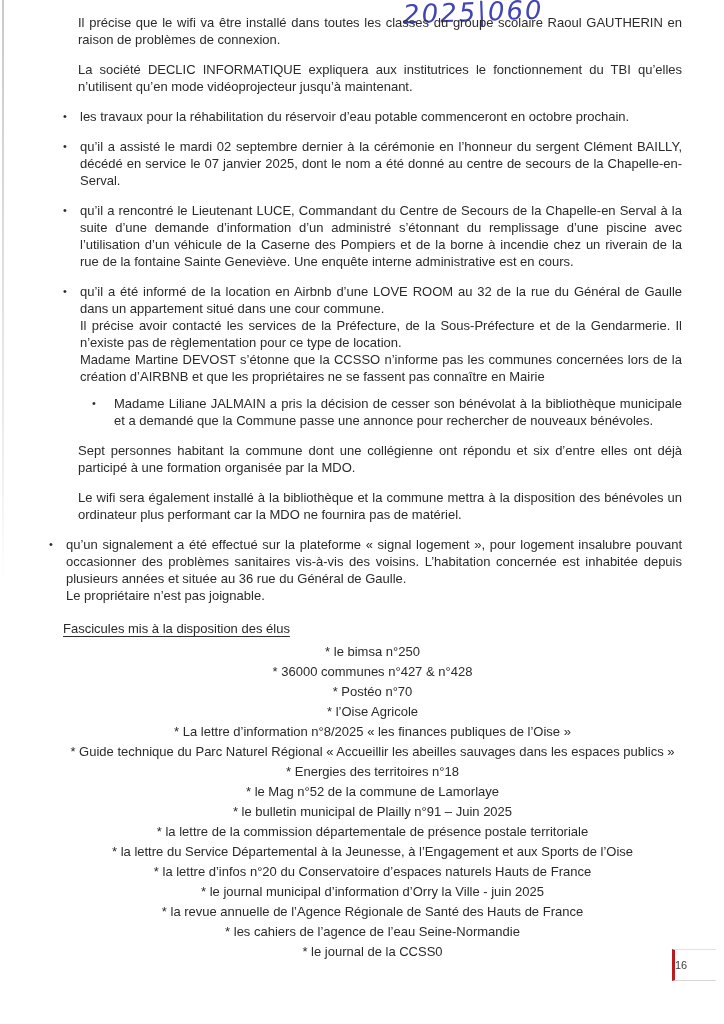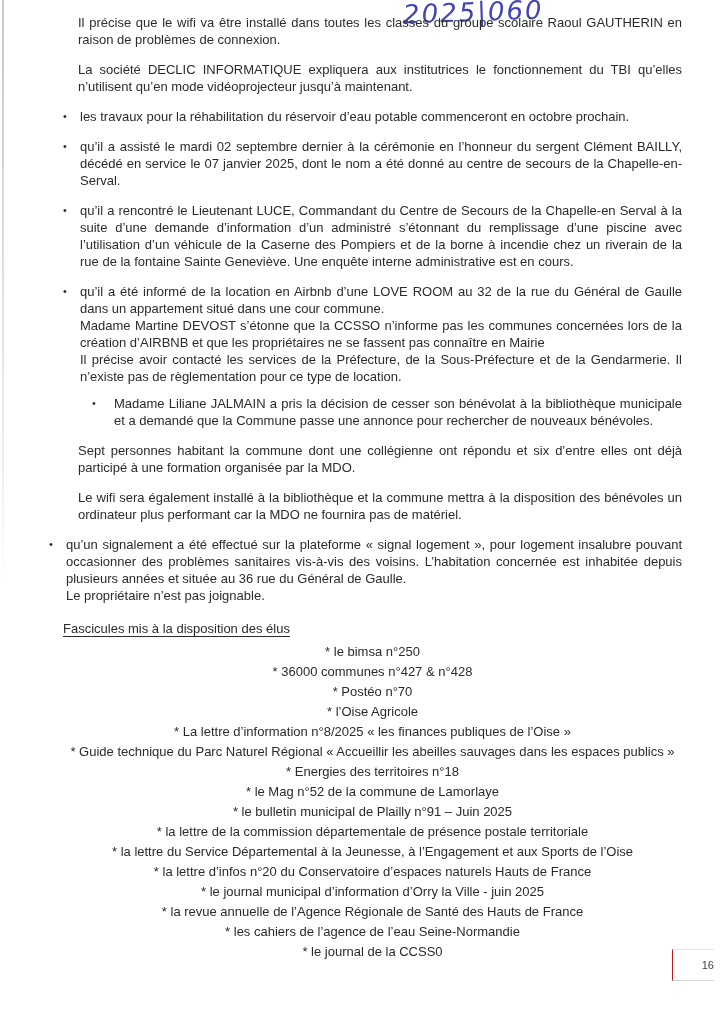--- a/index.html
+++ b/index.html
@@ -55,22 +55,22 @@
   }
   .fasc-list { line-height: 20px; }
   .fasc-item { white-space: nowrap; overflow: hidden; text-align: center; }
   
   .pagenum-cell {
     position: absolute;
     left: 672px; top: 949px;
     width: 41px; height: 30px;
     border-top: 1px solid #e3e3e3;
     border-bottom: 1px solid #d6d6d6;
-    border-left: 1px solid #b91c1c;
-    text-align: right;
+    border-left: 3px solid #b91c1c;
+    text-align: left;
     line-height: 30px;
     font-size: 11px;
     color: #3c3c3c;
   }
 </style>
 </head>
 <body>
 
 <div class="page">
 
@@ -96,22 +96,22 @@
 
     <div class="bullet">
       <span class="marker">•</span>
       <span class="btext">qu’il a rencontré le Lieutenant LUCE, Commandant du Centre de Secours de la Chapelle-en Serval à la suite d’une demande d’information d’un administré s’étonnant du remplissage d’une piscine avec l’utilisation d’un véhicule de la Caserne des Pompiers et de la borne à incendie chez un riverain de la rue de la fontaine Sainte Geneviève. Une enquête interne administrative est en cours.</span>
     </div>
 
     <div class="bullet airbnb">
       <span class="marker">•</span>
       <span class="btext">
         <p>qu’il a été informé de la location en Airbnb d’une LOVE ROOM au 32 de la rue du Général de Gaulle dans un appartement situé dans une cour commune.</p>
+        <p>Il précise avoir contacté les services de la Préfecture, de la Sous-Préfecture et de la Gendarmerie. Il n’existe pas de règlementation pour ce type de location.</p>
         <p>Madame Martine DEVOST s’étonne que la CCSSO n’informe pas les communes concernées lors de la création d’AIRBNB et que les propriétaires ne se fassent pas connaître en Mairie</p>
-        <p>Il précise avoir contacté les services de la Préfecture, de la Sous-Préfecture et de la Gendarmerie. Il n’existe pas de règlementation pour ce type de location.</p>
       </span>
     </div>
 
     <div class="bullet sub">
       <span class="marker">•</span>
       <span class="btext">Madame Liliane JALMAIN a pris la décision de cesser son bénévolat à la bibliothèque municipale et a demandé que la Commune passe une annonce pour rechercher de nouveaux bénévoles.</span>
     </div>
 
     <p class="para">Sept personnes habitant la commune dont une collégienne ont répondu et six d’entre elles ont déjà participé à une formation organisée par la MDO.</p>
 

